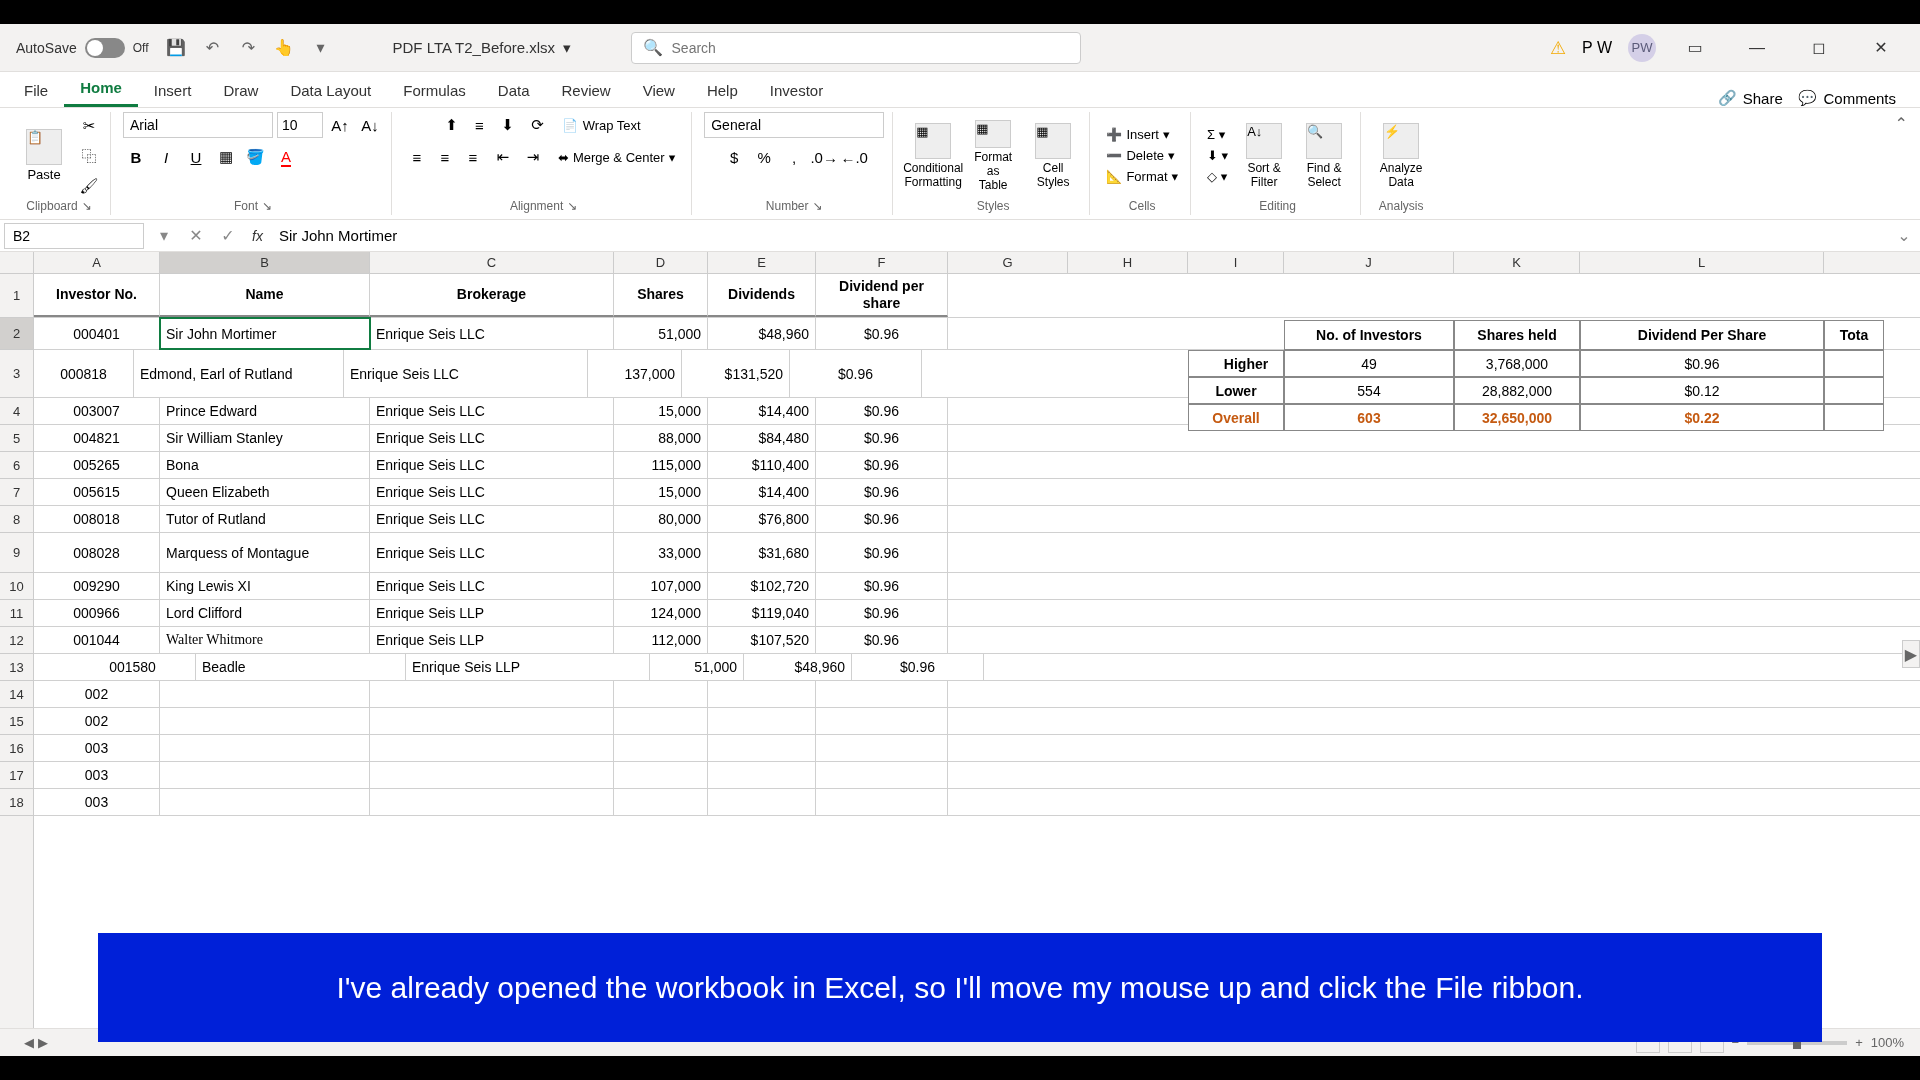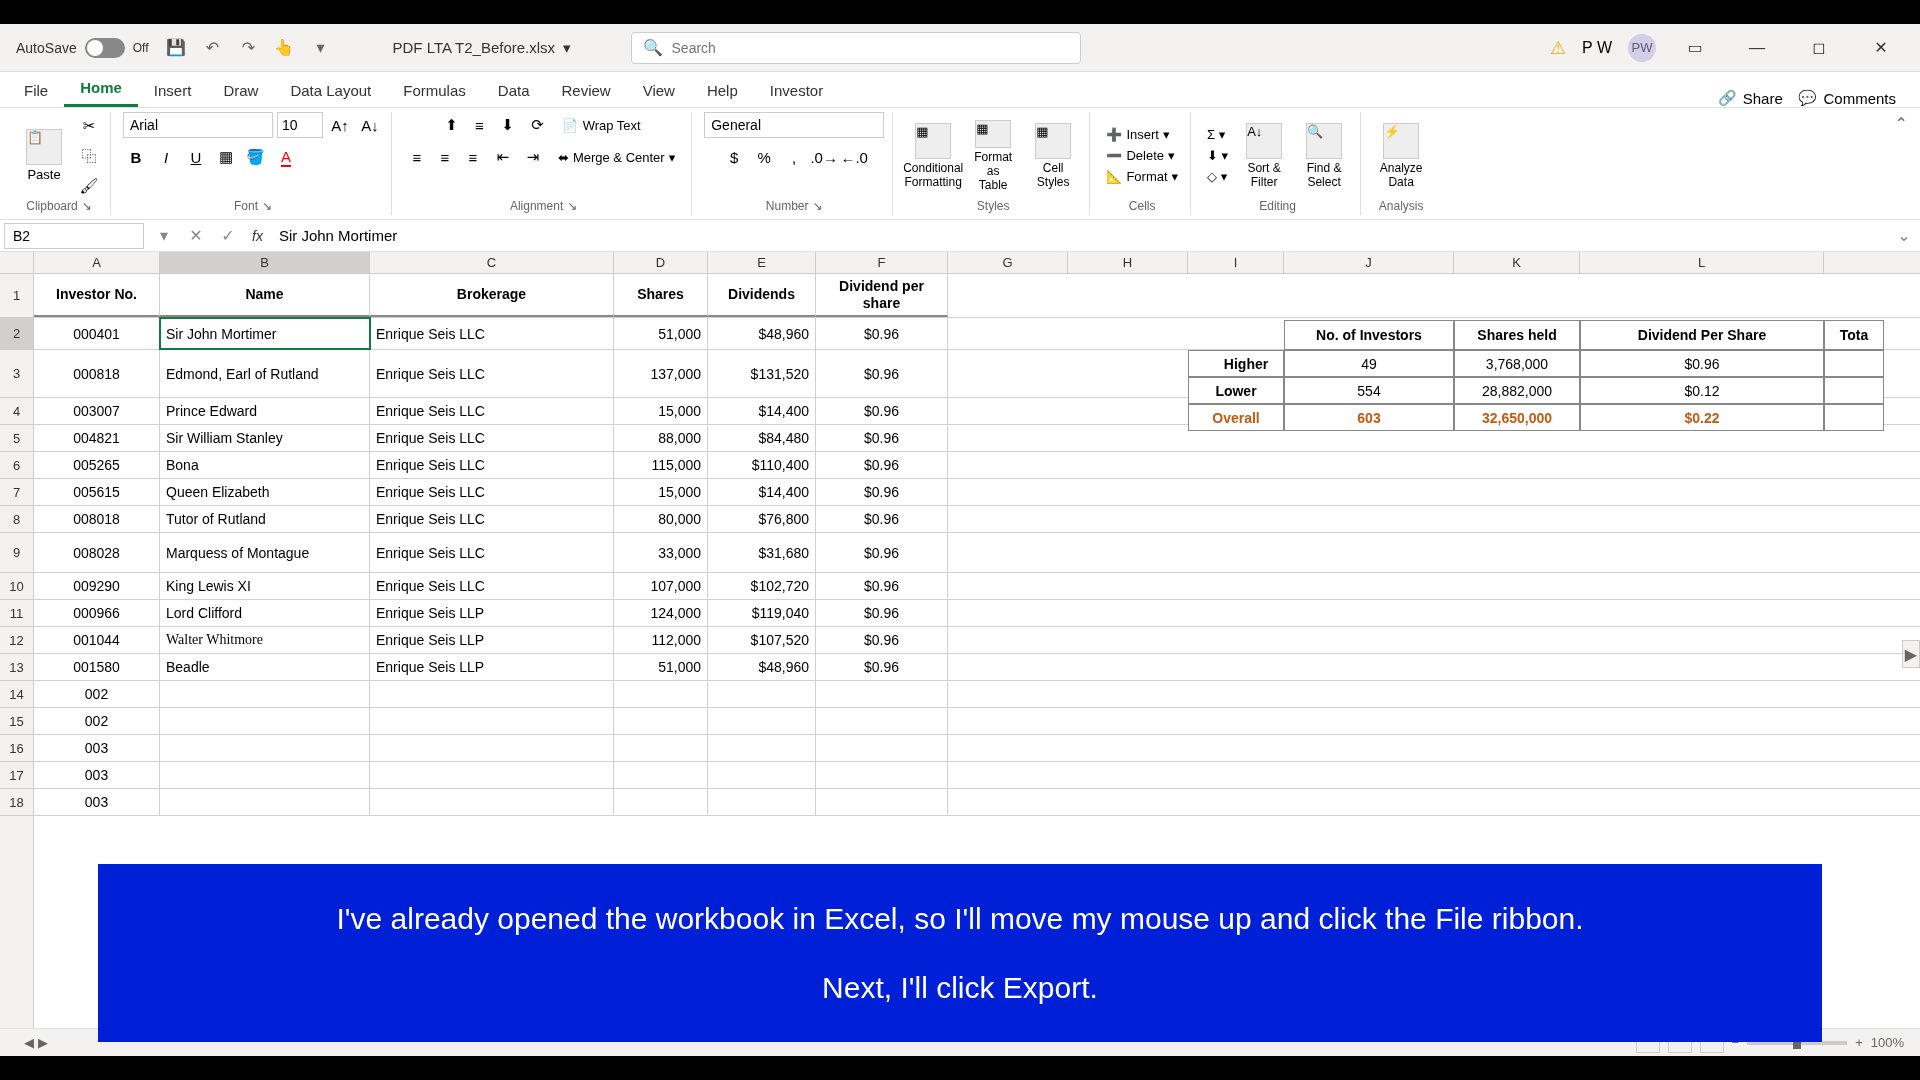--- a/index.html
+++ b/index.html
@@ -377,21 +377,21 @@
           <div class="cell num" style="width: 108px;">$48,960</div>
           <div class="cell ctr" style="width: 132px;">$0.96</div>
           <div class="cell" style="width: 120px; border: none;"></div>
           <div class="cell" style="width: 120px; border: none;"></div>
           <div class="cell" style="width: 96px; border: none;"></div>
           <div class="cell" style="width: 170px; border: none;"></div>
           <div class="cell" style="width: 126px; border: none;"></div>
           <div class="cell" style="width: 244px; border: none;"></div>
         </div>
         <div class="data-row" style="height: 48px;">
-          <div class="cell ctr" style="width: 126px;">000818</div>
+          <div class="cell ctr" style="width: 100px;">000818</div>
           <div class="cell " style="width: 210px; white-space: normal;">Edmond, Earl of Rutland</div>
           <div class="cell " style="width: 244px;">Enrique Seis LLC</div>
           <div class="cell num" style="width: 94px;">137,000</div>
           <div class="cell num" style="width: 108px;">$131,520</div>
           <div class="cell ctr" style="width: 132px;">$0.96</div>
           <div class="cell" style="width: 120px; border: none;"></div>
           <div class="cell" style="width: 120px; border: none;"></div>
           <div class="cell" style="width: 96px; border: none;"></div>
           <div class="cell" style="width: 170px; border: none;"></div>
           <div class="cell" style="width: 126px; border: none;"></div>
@@ -516,21 +516,21 @@
           <div class="cell num" style="width: 94px;">112,000</div>
           <div class="cell num" style="width: 108px;">$107,520</div>
           <div class="cell ctr" style="width: 132px;">$0.96</div>
           <div class="cell" style="width: 120px; border: none;"></div>
           <div class="cell" style="width: 120px; border: none;"></div>
           <div class="cell" style="width: 96px; border: none;"></div>
           <div class="cell" style="width: 170px; border: none;"></div>
           <div class="cell" style="width: 126px; border: none;"></div>
           <div class="cell" style="width: 244px; border: none;"></div>
         </div>
-        <div class="data-row" style="height: 27px;">
+        <div class="data-row" style="height: 27px; padding-left: 36px;">
           <div class="cell ctr" style="width: 126px;">001580</div>
           <div class="cell " style="width: 210px;">Beadle</div>
           <div class="cell " style="width: 244px;">Enrique Seis LLP</div>
           <div class="cell num" style="width: 94px;">51,000</div>
           <div class="cell num" style="width: 108px;">$48,960</div>
           <div class="cell ctr" style="width: 132px;">$0.96</div>
           <div class="cell" style="width: 120px; border: none;"></div>
           <div class="cell" style="width: 120px; border: none;"></div>
           <div class="cell" style="width: 96px; border: none;"></div>
           <div class="cell" style="width: 170px; border: none;"></div>
@@ -655,14 +655,13 @@
           <div class="zoom-handle"></div>
         </div>
       <span>+</span>
       <span>100%</span>
     </div>
   </div>
 </div>
 
 <div class="caption">
   <p>I've already opened the workbook in Excel, so I'll move my mouse up and click the File ribbon.</p>
-  <p>Next, I'll click Export.</p>
 </div>
 
 </body></html>

